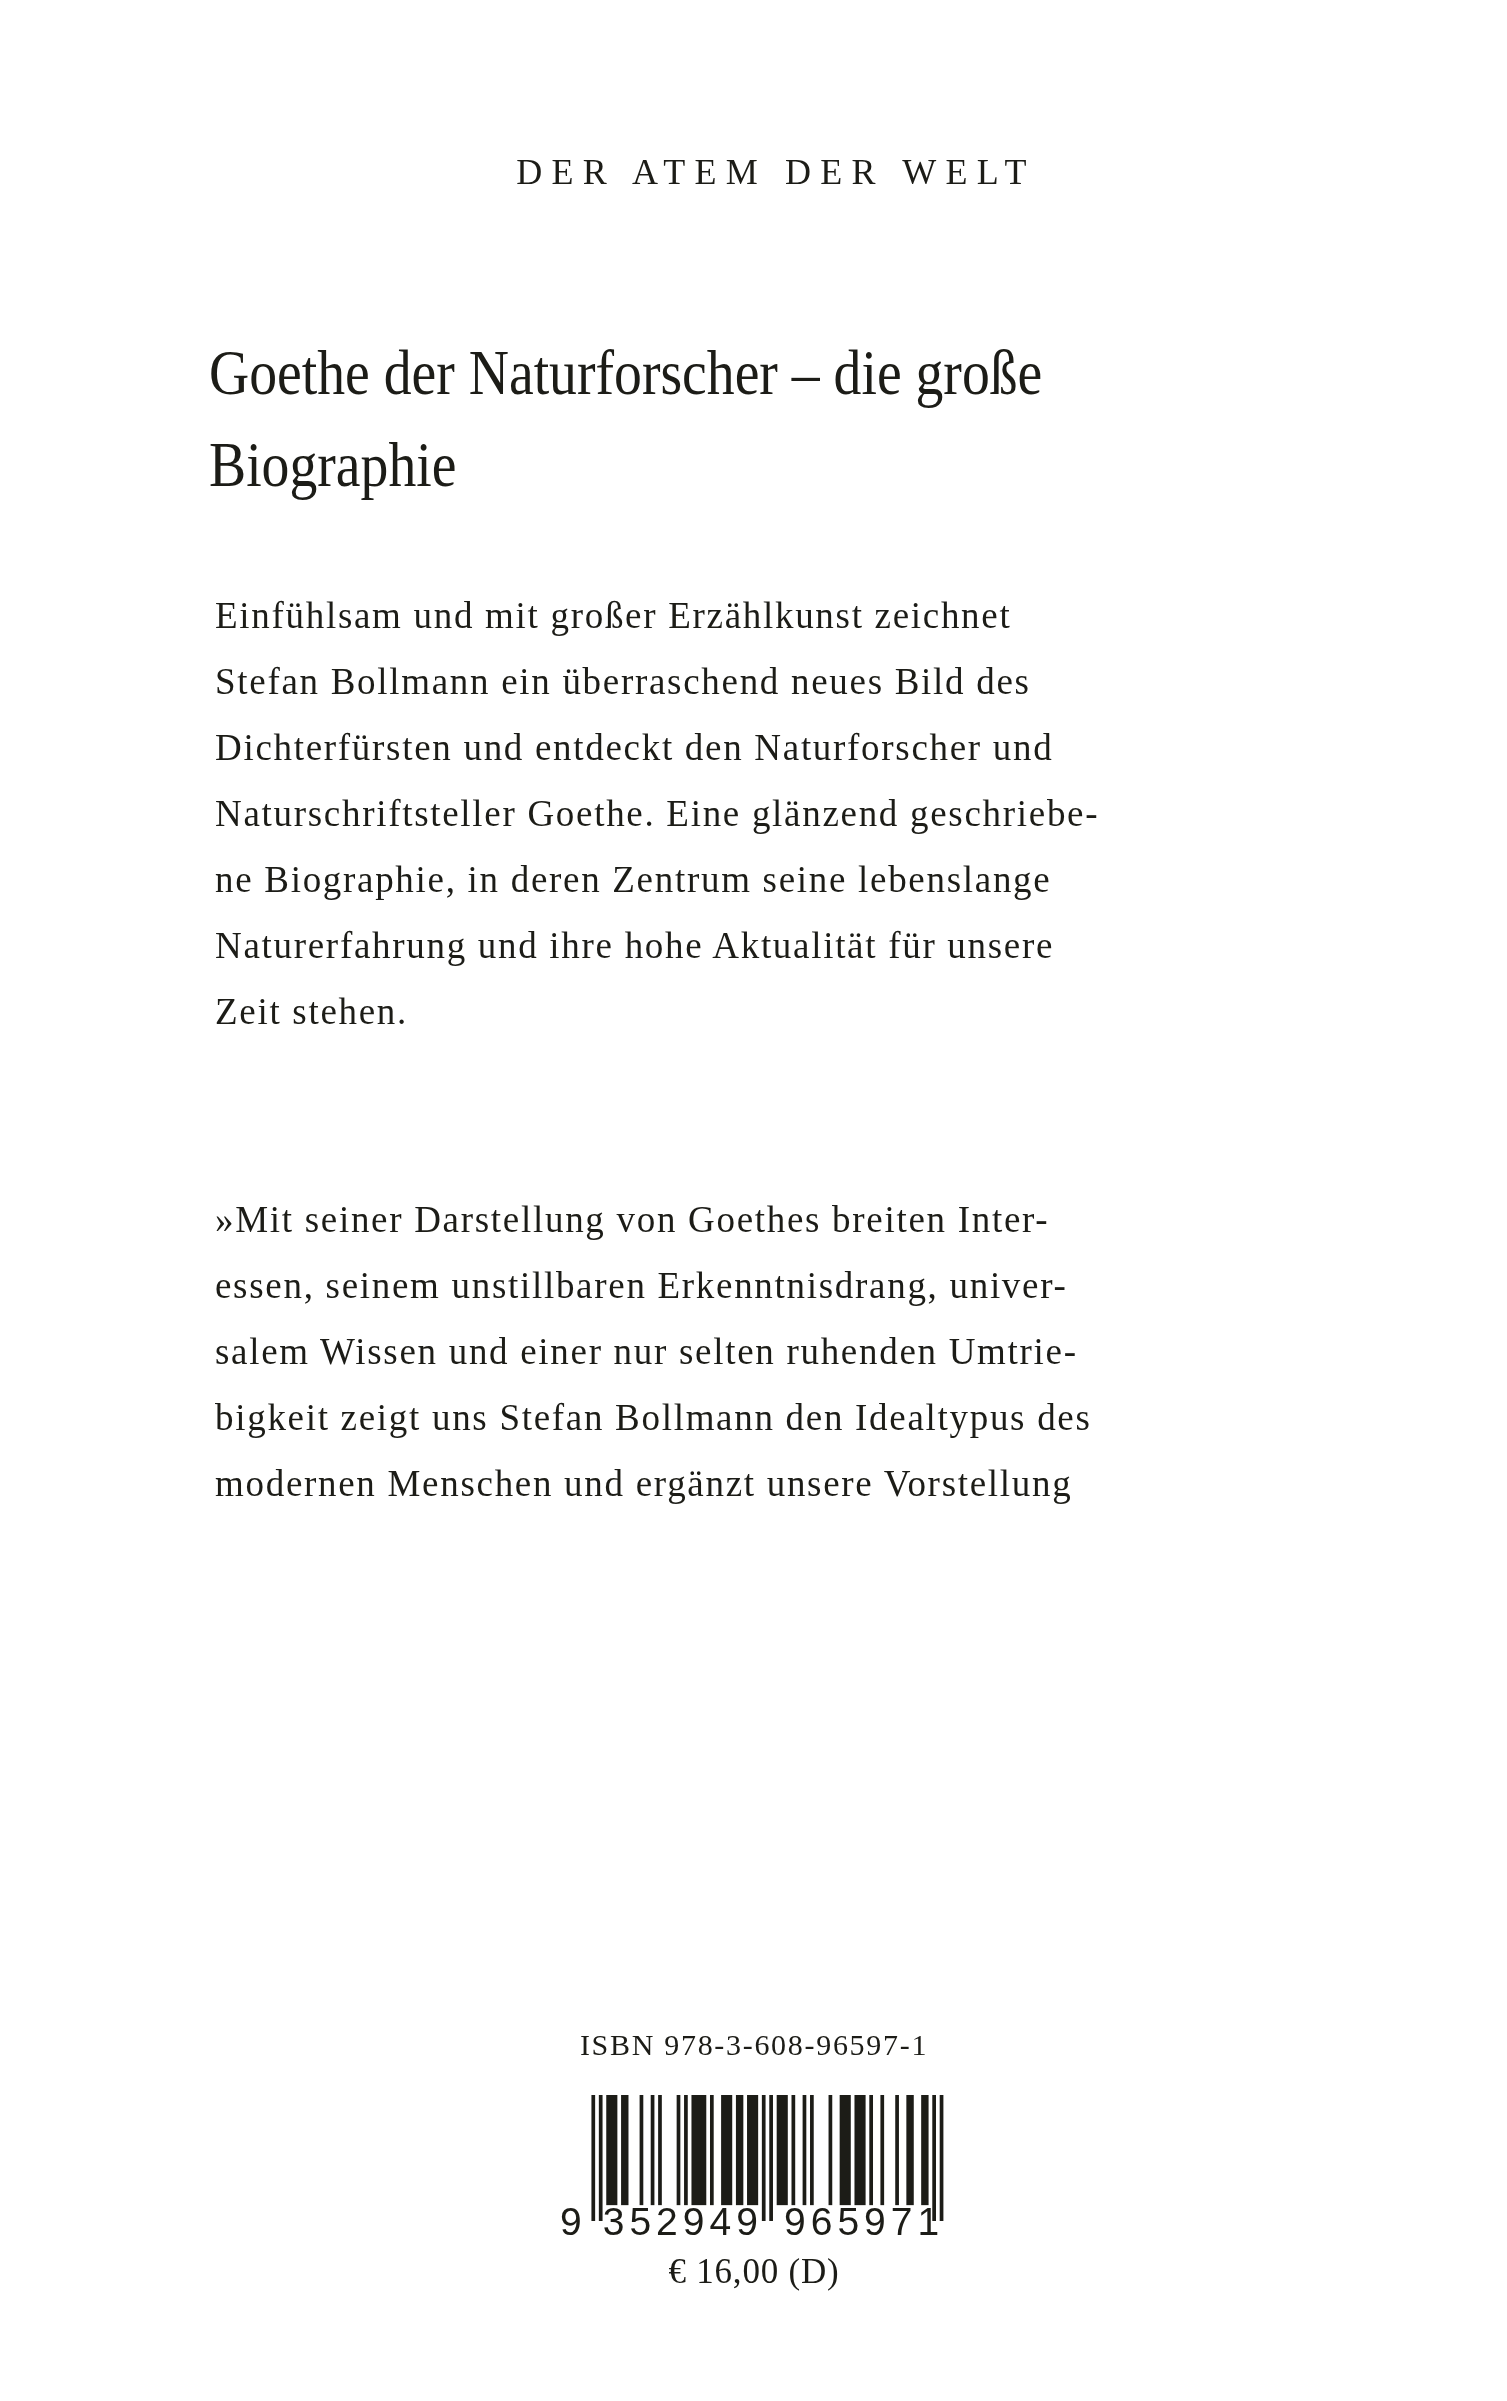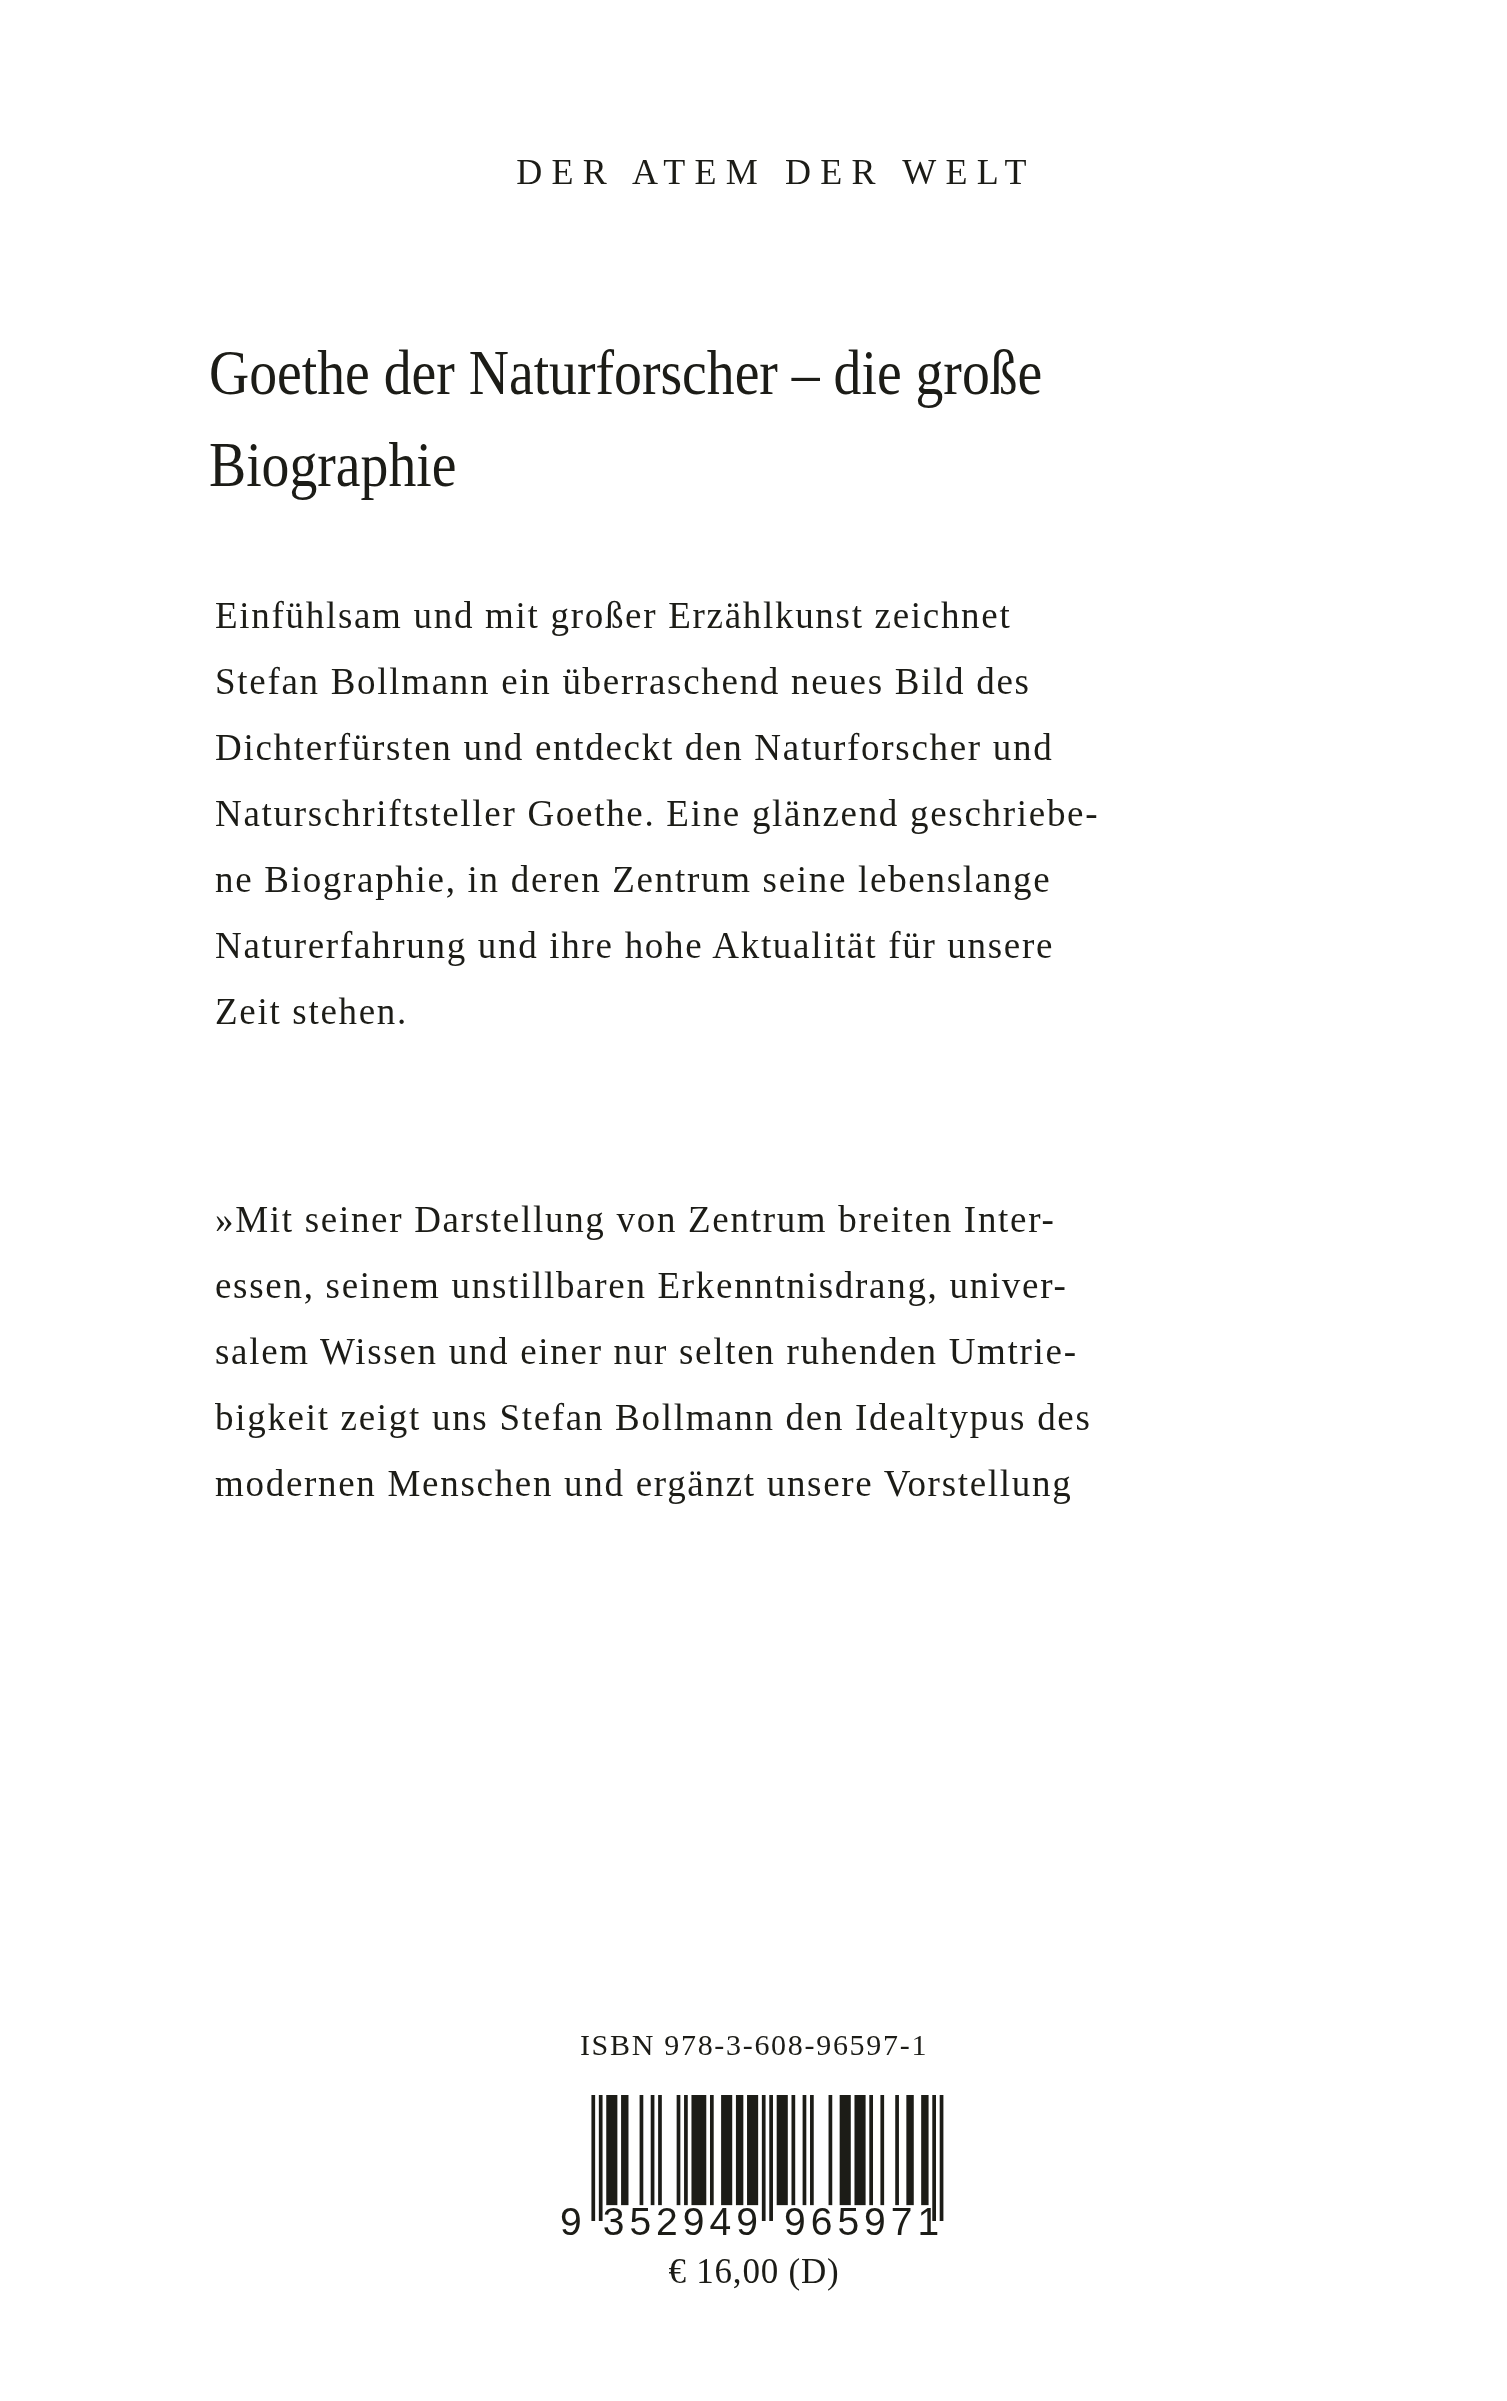--- a/index.html
+++ b/index.html
@@ -71,21 +71,21 @@
 
   <p class="body-text description">Einfühlsam und mit großer Erzählkunst zeichnet
 Stefan Bollmann ein überraschend neues Bild des
 Dichterfürsten und entdeckt den Naturforscher und
 Naturschriftsteller Goethe. Eine glänzend geschriebe-
 ne Biographie, in deren Zentrum seine lebenslange
 Naturerfahrung und ihre hohe Aktualität für unsere
 Zeit stehen.</p>
 
   <div class="body-text quote">
-    <div class="quote-lines">»Mit seiner Darstellung von Zentrum breiten Inter-
+    <div class="quote-lines">»Mit seiner Darstellung von Goethes breiten Inter-
 essen, seinem unstillbaren Erkenntnisdrang, univer-
 salem Wissen und einer nur selten ruhenden Umtrie-
 bigkeit zeigt uns Stefan Bollmann den Idealtypus des
 modernen Menschen und ergänzt unsere Vorstellung</div>
   </div>
 
 
   <div class="isbn centered">ISBN 978-3-608-96597-1</div>
 
   <div class="barcode-bars">

